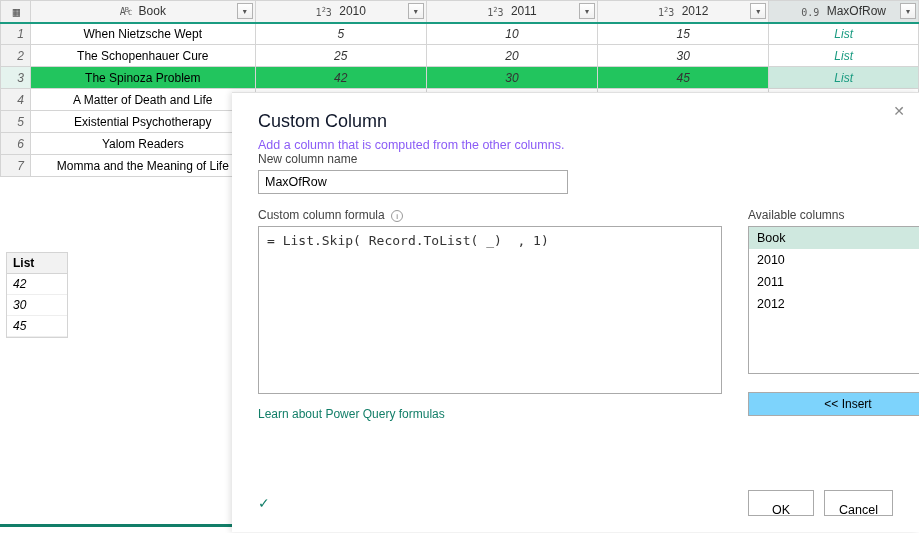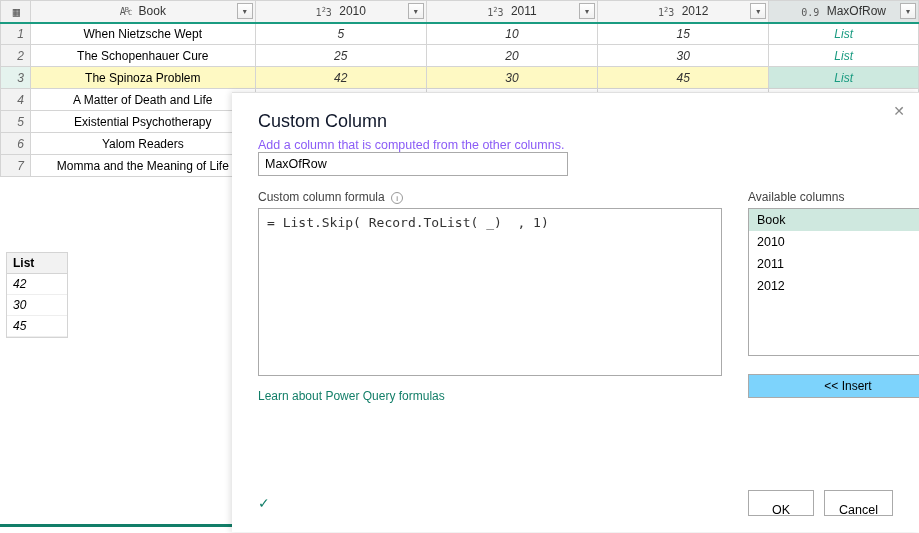--- a/index.html
+++ b/index.html
@@ -50,21 +50,21 @@
   right:2px; top:2px;
   width:16px; height:16px;
   border:1px solid #b3b3b3;
   background: linear-gradient(#fff,#f0f0f0);
   display:flex;align-items:center;justify-content:center;
   font-size:8px; color:#555;
 }
 .top-border-row td { border-top: 2px solid #1a9b81;}
 .num-cell { text-align:right; font-style: italic; color:#333; padding-right:8px;}
 .list-cell { color:#1a9b81; font-style: italic; }
-.row-highlight td { background:#fef9c3; }
+.row-highlight td { background:#22c55e; }
 .row-highlight td.rownum { background:#e5f3ee; }
 .row-highlight .list-cell { background:#cde9df;}
 
 .list-preview {
   position:absolute;
   left:6px; top:252px;
   width:62px;
   border:1px solid #d4d4d4;
 }
 .list-preview .hdr {
@@ -285,20 +285,21 @@
   <div class="val">45</div>
 </div>
 <div class="bottom-green-border"></div>
 
 <div class="dialog">
   <span class="close-x">✕</span>
   <div class="dialog-body">
     <div class="dialog-title">Custom Column</div>
     <div class="dialog-desc">Add a column that is computed from the other columns.</div>
 
+    <div class="field-label">New column name</div>
     <input class="name-input" value="MaxOfRow" style="">
 
     <div class="columns-2">
       <div class="formula-wrap">
         <div class="field-label">
           <span>Custom column formula</span>
           <span class="info-circ">i</span>
         </div>
         <textarea class="formula-box" style="">= List.Skip( Record.ToList( _)  , 1)</textarea>
         <a class="learn-link">Learn about Power Query formulas</a>

